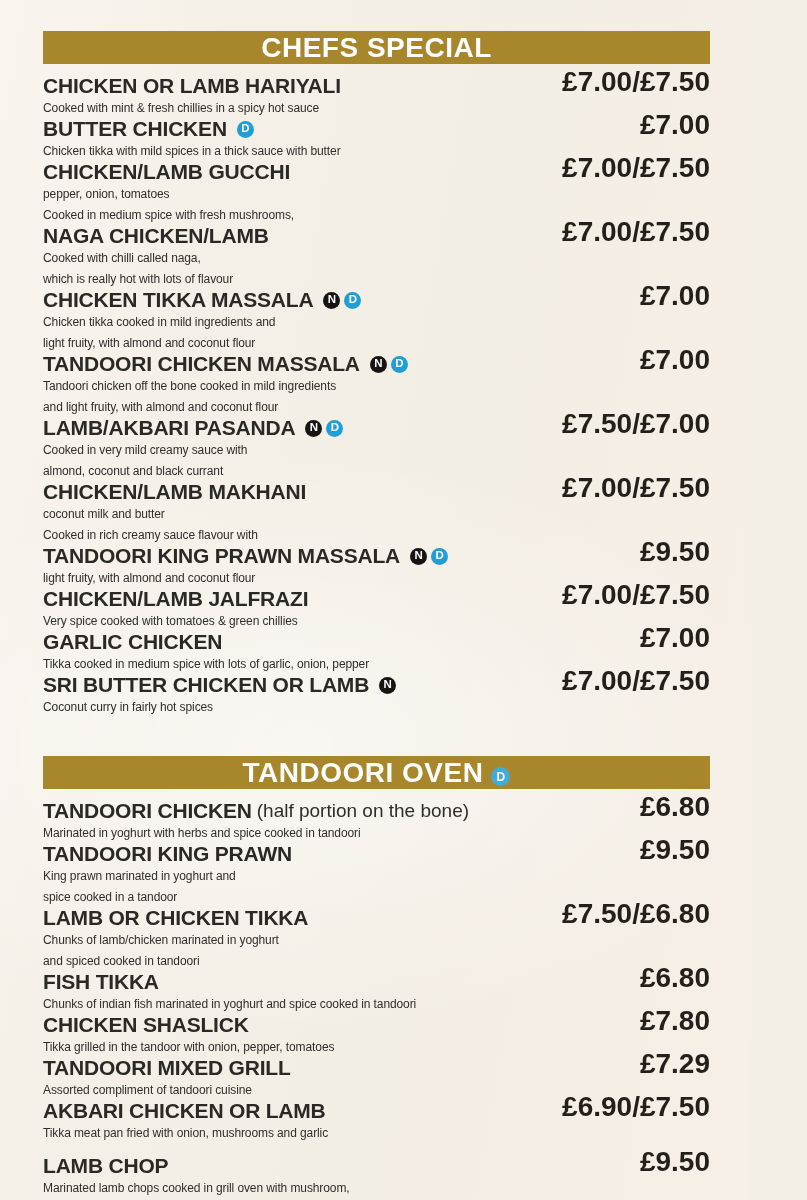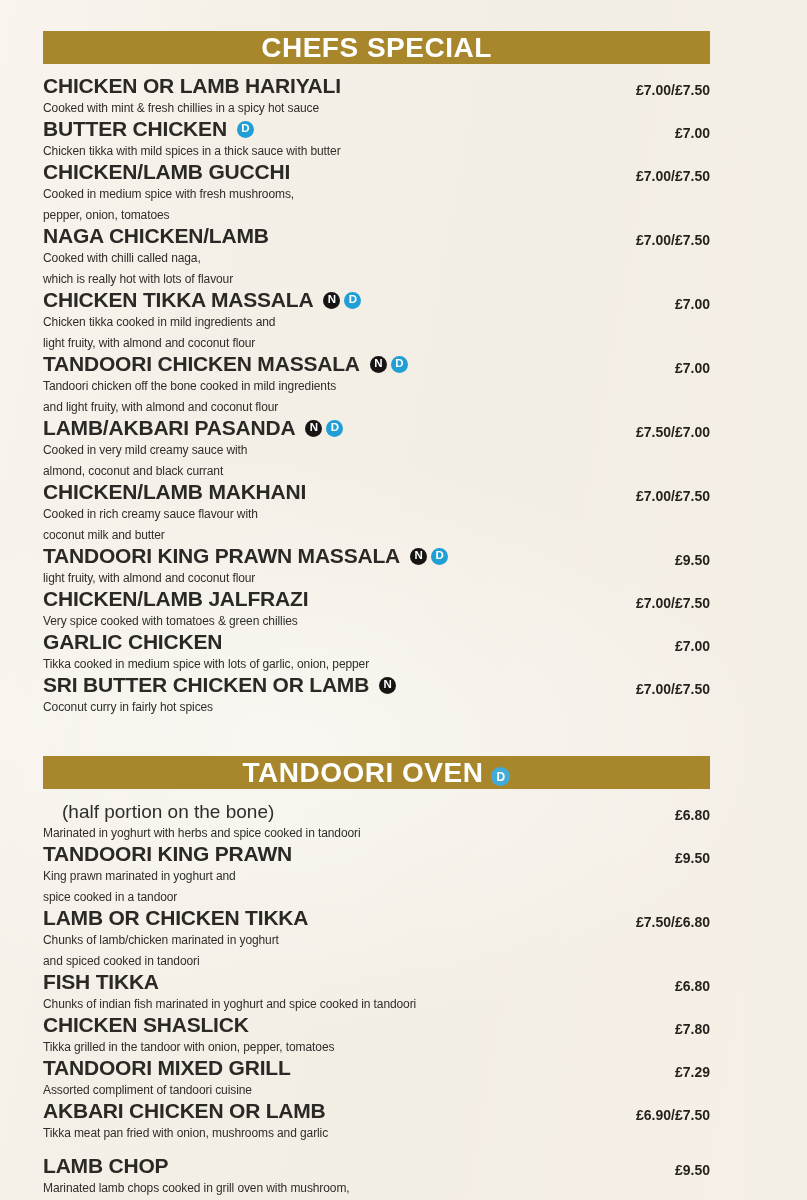--- a/index.html
+++ b/index.html
@@ -58,21 +58,21 @@
   .item-name {
     font-weight: bold;
     font-size: 21px;
     color: var(--ink);
     letter-spacing: -0.2px;
     white-space: nowrap;
   }
   .item-suffix {
     font-size: 19px;
     color: var(--ink-desc);
-    margin-left: 19px;
+    margin-left: 5px;
     white-space: nowrap;
   }
   .badges {
     margin-left: 10px;
     display: inline-flex;
     align-items: center;
     gap: 4px;
   }
   .badge {
     width: 17px;
@@ -93,21 +93,21 @@
     width: 19px;
     height: 19px;
     font-size: 12px;
     margin-left: 8px;
     position: relative;
     top: 4px;
   }
   .section-header .badge-dairy { background: var(--dairy-blue-header); }
   .item-price {
     font-weight: bold;
-    font-size: 14px;
+    font-size: 28px;
     color: #231f1a;
     white-space: nowrap;
     margin-left: 12px;
   }
   .item-desc div {
     font-size: 12px;
     line-height: 21px;
     color: var(--ink-desc);
     letter-spacing: -0.1px;
     white-space: nowrap;
@@ -153,22 +153,22 @@
 
   <div class="menu-item">
     <div class="item-line">
       <span class="item-left">
         <span class="item-name">CHICKEN/LAMB GUCCHI</span>
 
       </span>
       <span class="item-price">£7.00/£7.50</span>
     </div>
     <div class="item-desc">
+            <div>pepper, onion, tomatoes</div>
             <div>Cooked in medium spice with fresh mushrooms,</div>
-            <div>pepper, onion, tomatoes</div>
           </div>
   </div>
 
   <div class="menu-item">
     <div class="item-line">
       <span class="item-left">
         <span class="item-name">NAGA CHICKEN/LAMB</span>
 
       </span>
       <span class="item-price">£7.00/£7.50</span>
@@ -235,22 +235,22 @@
 
   <div class="menu-item">
     <div class="item-line">
       <span class="item-left">
         <span class="item-name">CHICKEN/LAMB MAKHANI</span>
 
       </span>
       <span class="item-price">£7.00/£7.50</span>
     </div>
     <div class="item-desc">
+            <div>coconut milk and butter</div>
             <div>Cooked in rich creamy sauce flavour with</div>
-            <div>coconut milk and butter</div>
           </div>
   </div>
 
   <div class="menu-item">
     <div class="item-line">
       <span class="item-left">
         <span class="item-name">TANDOORI KING PRAWN MASSALA</span>
 
         <span class="badges">
                 <span class="badge badge-nuts">N</span>
@@ -310,20 +310,21 @@
 
   <section class="menu-section">
     <div class="section-header">
       <span class="section-title">TANDOORI OVEN</span>
     <span class="badge badge-dairy">D</span>
       </div>
     <div class="section-items">
   <div class="menu-item">
     <div class="item-line">
       <span class="item-left">
+        <span class="item-name">TANDOORI CHICKEN</span>
         <span class="item-suffix">(half portion on the bone)</span>
 
       </span>
       <span class="item-price">£6.80</span>
     </div>
     <div class="item-desc">
             <div>Marinated in yoghurt with herbs and spice cooked in tandoori</div>
           </div>
   </div>
 

